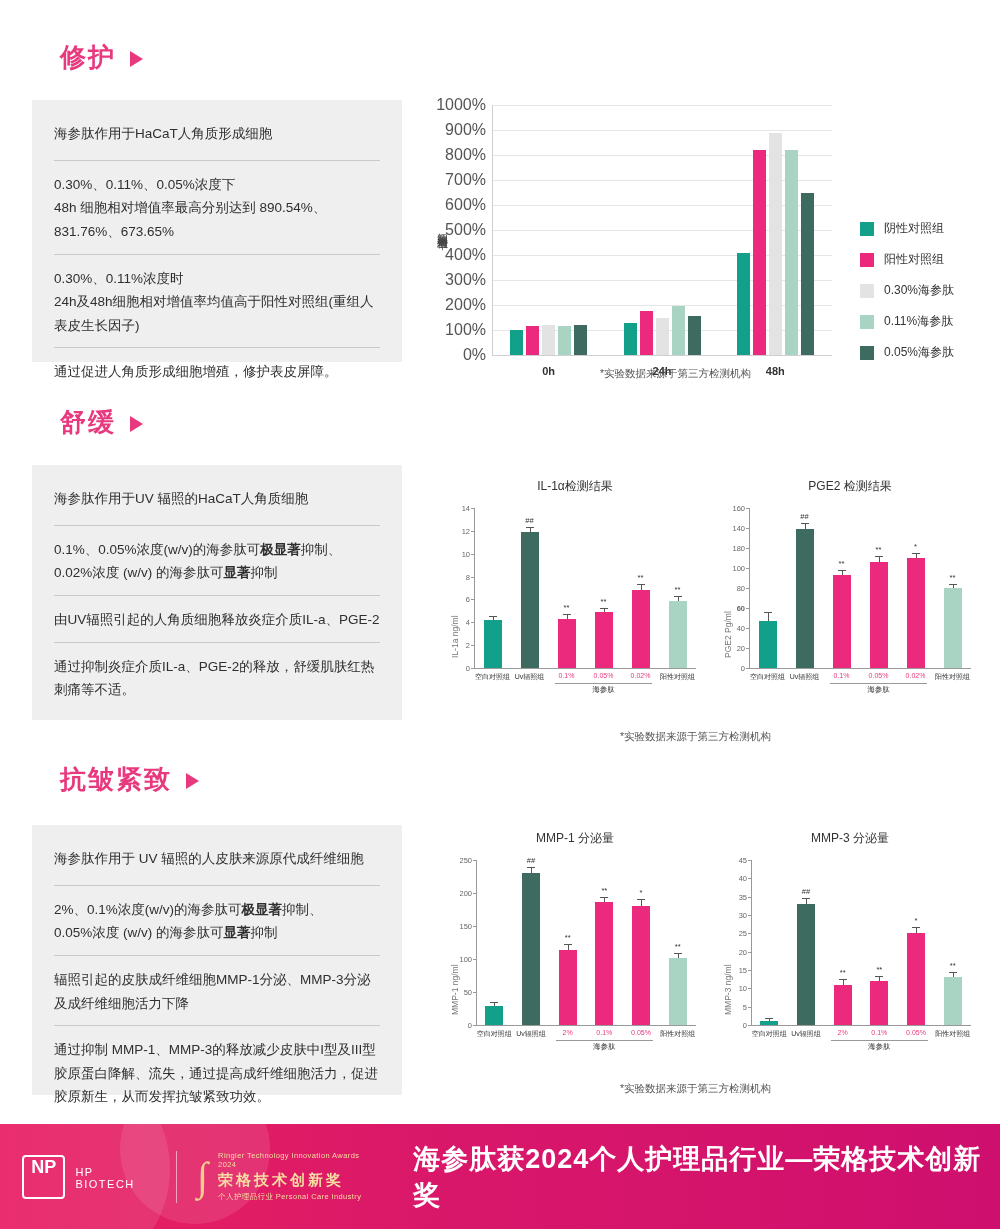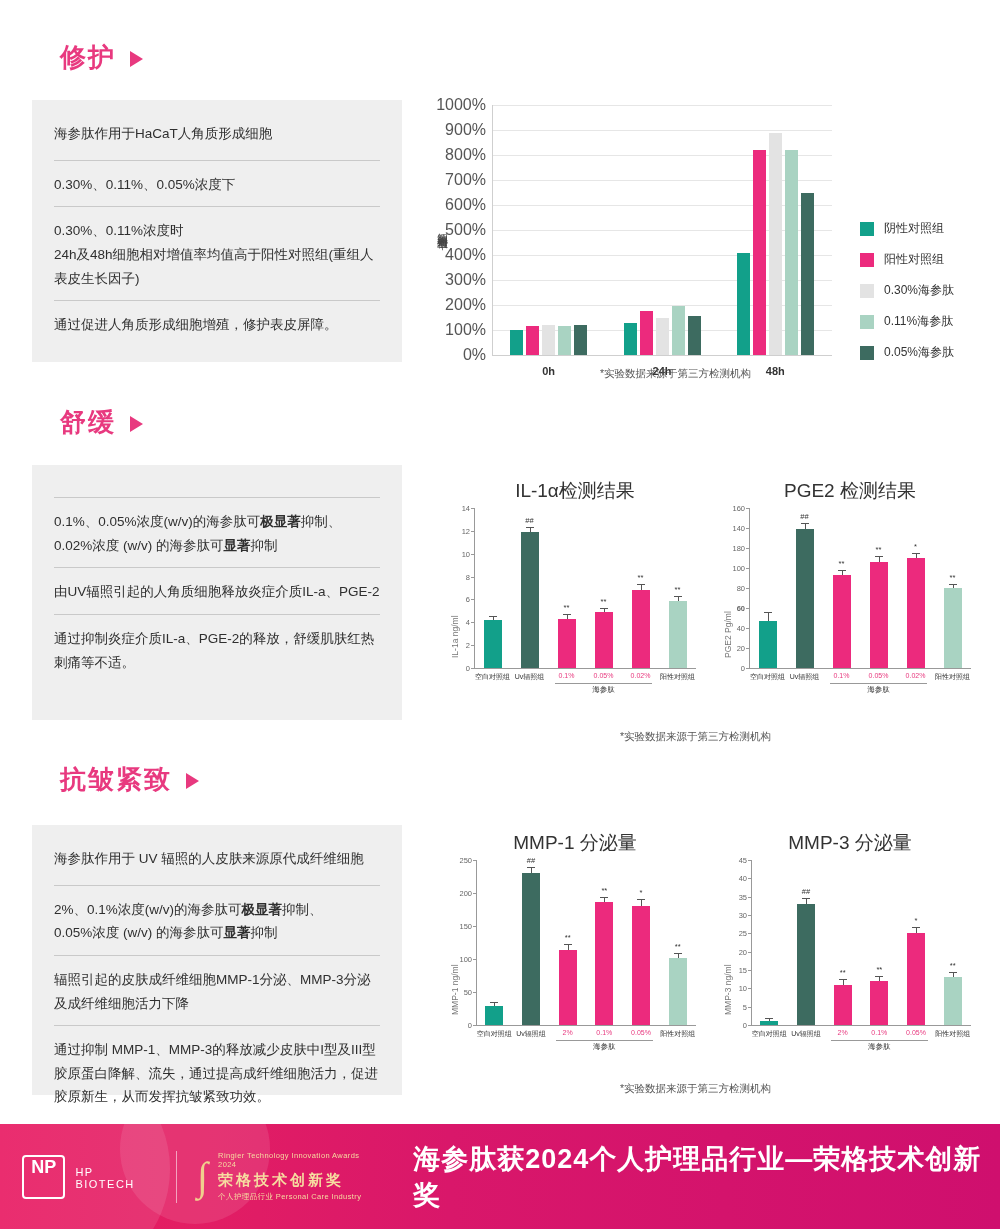--- a/index.html
+++ b/index.html
@@ -40,21 +40,21 @@
     line-height:1.75;
     color:#2f2f2f;
   }
   .panel .t { margin:0 0 14px 0; }
   .panel .rule { border-top:1px solid #c9c9c9; margin:10px 0 12px 0; }
   .panel b { font-weight:bold; }
 
   
   .chart { position:absolute; }
   .chart-title {
-    text-align:center; font-size:19px; color:#333;
+    text-align:center; font-size:12px; color:#333;
   }
   .axis-line { position:absolute; background:#cfcfcf; }
   .gridline { position:absolute; height:1px; background:#e6e6e6; width:100%; left:0; }
   .ytick {
     position:absolute; right:100%; margin-right:6px;
     font-size:16px; color:#555; white-space:nowrap;
     transform:translateY(-50%);
   }
   .xlabel {
     position:absolute; font-size:11px; color:#333;
@@ -144,20 +144,21 @@
 
   <div class="sec-head" style="left:60px; top:40px;">
     <span>修护</span>
     <span class="tri"></span>
   </div>
 
   <div class="panel" style="left:32px; top:100px; width:370px; height:262px;">
     <div class="t">海参肽作用于HaCaT人角质形成细胞</div>
     <div class="rule"></div>
     <div>0.30%、0.11%、0.05%浓度下</div>
+    <div>48h 细胞相对增值率最高分别达到 890.54%、831.76%、673.65%</div>
     <div class="rule"></div>
     <div>0.30%、0.11%浓度时</div>
     <div>24h及48h细胞相对增值率均值高于阳性对照组(重组人表皮生长因子)</div>
     <div class="rule"></div>
     <div>通过促进人角质形成细胞增殖，修护表皮屏障。</div>
   </div>
 
   <div class="chart" style="left:430px; top:95px; width:545px; height:290px;">
     <div class="ylabel-v" style="left:6px; top:130px;">细胞相对增值率</div>
     <div id="c1-plot" style="position:absolute; left:62px; top:10px; width:340px; height:250px;">
@@ -228,20 +229,21 @@
       </div>
     <div class="note" style="left:170px; top:272px;">*实验数据来源于第三方检测机构</div>
   </div>
 
   <div class="sec-head" style="left:60px; top:405px;">
     <span>舒缓</span>
     <span class="tri"></span>
   </div>
 
   <div class="panel" style="left:32px; top:465px; width:370px; height:255px;">
+    <div class="t">海参肽作用于UV 辐照的HaCaT人角质细胞</div>
     <div class="rule"></div>
     <div>
       <span>0.1%、0.05%浓度(w/v)的海参肽可</span><b>极显著</b><span>抑制、</span>
     </div>
     <div>
       <span>0.02%浓度 (w/v) 的海参肽可</span><b>显著</b><span>抑制</span>
     </div>
     <div class="rule"></div>
     <div>由UV辐照引起的人角质细胞释放炎症介质IL-a、PGE-2</div>
     <div class="rule"></div>

